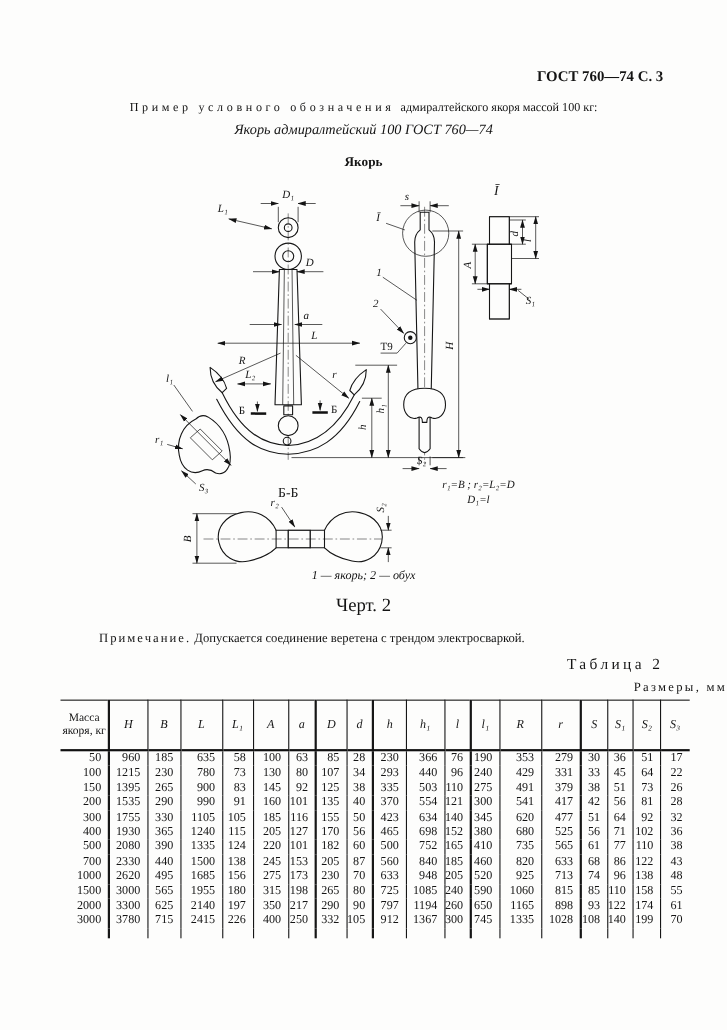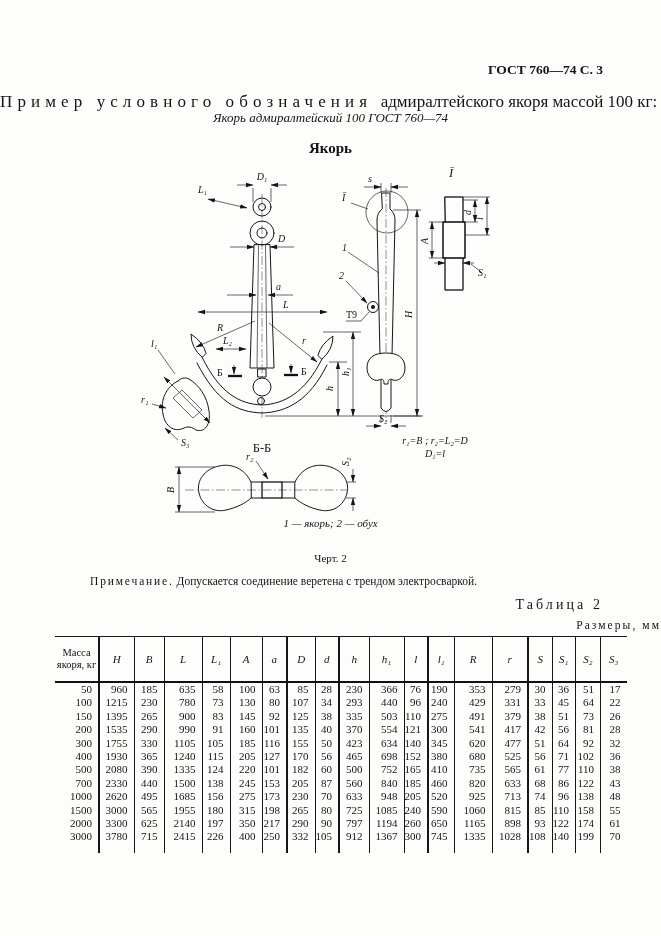--- a/index.html
+++ b/index.html
@@ -2,28 +2,28 @@
 <html><head>
 <meta charset="utf-8">
 <style>
   html,body{margin:0;padding:0;background:#e8e8e8;}
   .page{
     position:relative; width:661px; height:936px; margin:0 auto;
     background:#fdfdfc; color:#141414; overflow:hidden;
     font-family:"Liberation Serif","DejaVu Serif",serif;
   }
   .hdr{position:absolute; top:62px; right:58px; font-weight:bold; font-size:13.5px;}
-  .example{position:absolute; top:92px; left:0; width:100%; font-size:17px; white-space:nowrap;}
+  .example{position:absolute; top:92px; left:0; width:100%; text-align:center; font-size:11px; white-space:nowrap;}
   .sp{letter-spacing:.30em;}
   .sp2{letter-spacing:.16em;}
   .desig{position:absolute; top:110px; left:0; width:100%; text-align:center; font-style:italic; font-size:13px;}
-  .figtitle{position:absolute; top:140px; left:0; width:100%; text-align:center; font-weight:bold; font-size:15px;}
+  .figtitle{position:absolute; top:140px; left:0; width:100%; text-align:center; font-weight:bold; font-size:12px;}
   .drawing{position:absolute; top:160px; left:15px;}
   .caption{position:absolute; top:517px; left:0; width:100%; text-align:center; font-style:italic; font-size:11px;}
-  .chert{position:absolute; top:552px; left:0; width:100%; text-align:center; font-size:11px;}
+  .chert{position:absolute; top:540px; left:0; width:100%; text-align:center; font-size:17px;}
   .note{position:absolute; top:575px; left:62px; right:55px; font-size:11.5px; text-indent:28px;}
   .tab2{position:absolute; top:597px; right:58px; font-size:14px; letter-spacing:.22em;}
   .units{position:absolute; top:619px; left:0; width:100%; text-align:right; font-size:11.5px; letter-spacing:.18em;}
   table.dim{position:absolute; top:636px; left:55px; border-collapse:collapse; table-layout:fixed; font-size:11px;}
   table.dim th{border-top:1.4px solid #161616; border-bottom:2.6px solid #111; border-right:1px solid #161616;
     height:44px; vertical-align:middle; text-align:center; font-weight:normal; font-style:italic; padding:0 1px;}
   table.dim th.mass{font-style:normal; font-size:10.5px; line-height:12px;margin-left:32px;}
   table.dim td{border-right:1px solid #161616; text-align:right; padding:0 6px 0 0; height:13px; line-height:13.4px; white-space:nowrap;}
   table.dim .hv{border-right-width:2px;}
   table.dim .nr{border-right:none;}

